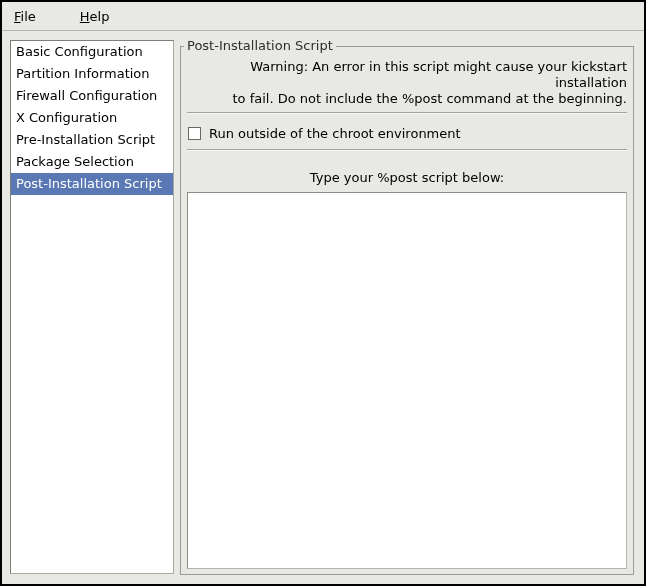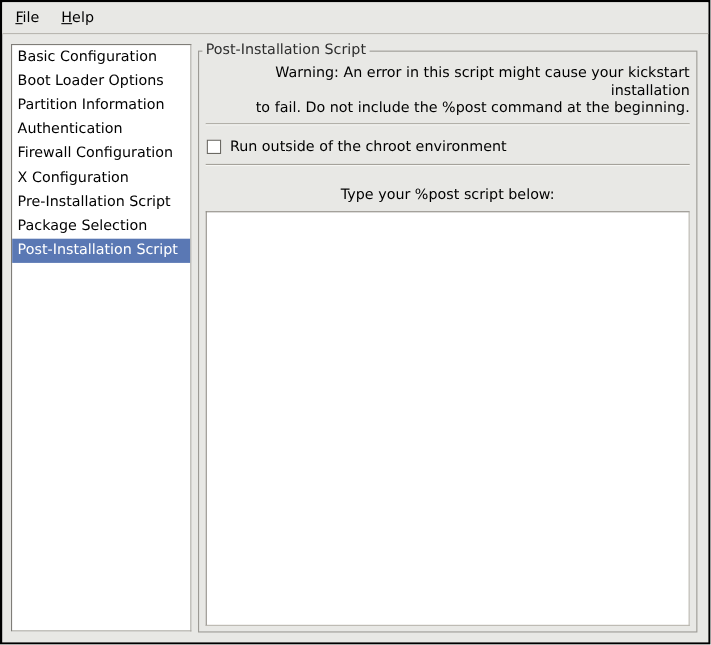--- a/index.html
+++ b/index.html
@@ -19,20 +19,21 @@
   
   .menubar {
     position: absolute;
     top: 0; left: 0; right: 0;
     height: 29px;
     display: flex;
     align-items: center;
     padding-left: 2px;
     border-bottom: 1px solid #b9b7b1;
     background: #e8e8e5;
+    gap: 24px;
   }
   .menu-item {
     padding: 4px 10px;
     cursor: default;
   }
   .menu-item .menu-label { display: inline-block; }
   .menu-item .menu-label::first-letter { text-decoration: underline; }
 
   
   .listbox {
@@ -147,23 +148,21 @@
     <div class="menu-item">
       <span class="menu-label">File</span>
     </div>
     <div class="menu-item">
       <span class="menu-label">Help</span>
     </div>
   </div>
 
   <div class="listbox">
     <div class="list-item">Basic Configuration</div>
-    <div class="list-item">Boot Loader Options</div>
     <div class="list-item">Partition Information</div>
-    <div class="list-item">Authentication</div>
     <div class="list-item">Firewall Configuration</div>
     <div class="list-item">X Configuration</div>
     <div class="list-item">Pre-Installation Script</div>
     <div class="list-item">Package Selection</div>
     <div class="list-item selected">Post-Installation Script</div>
   </div>
 
   <div class="frame">
     <span class="frame-title">Post-Installation Script</span>
 

